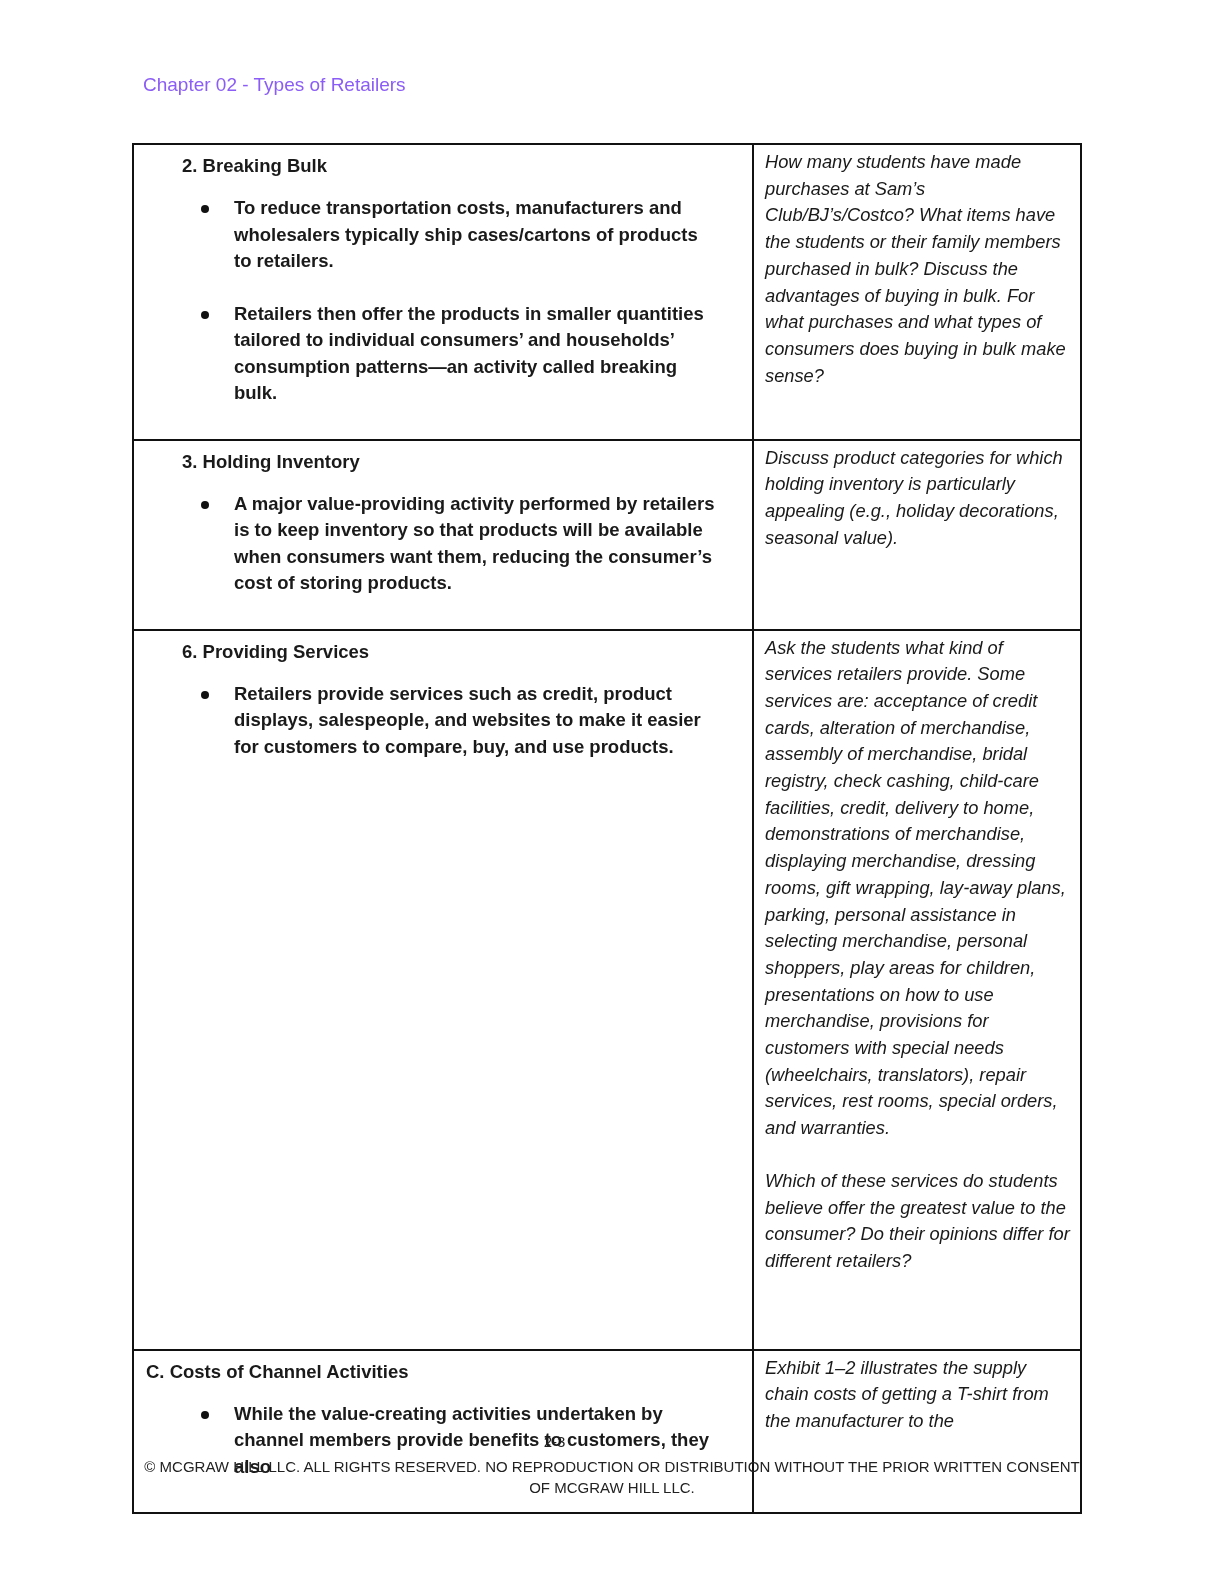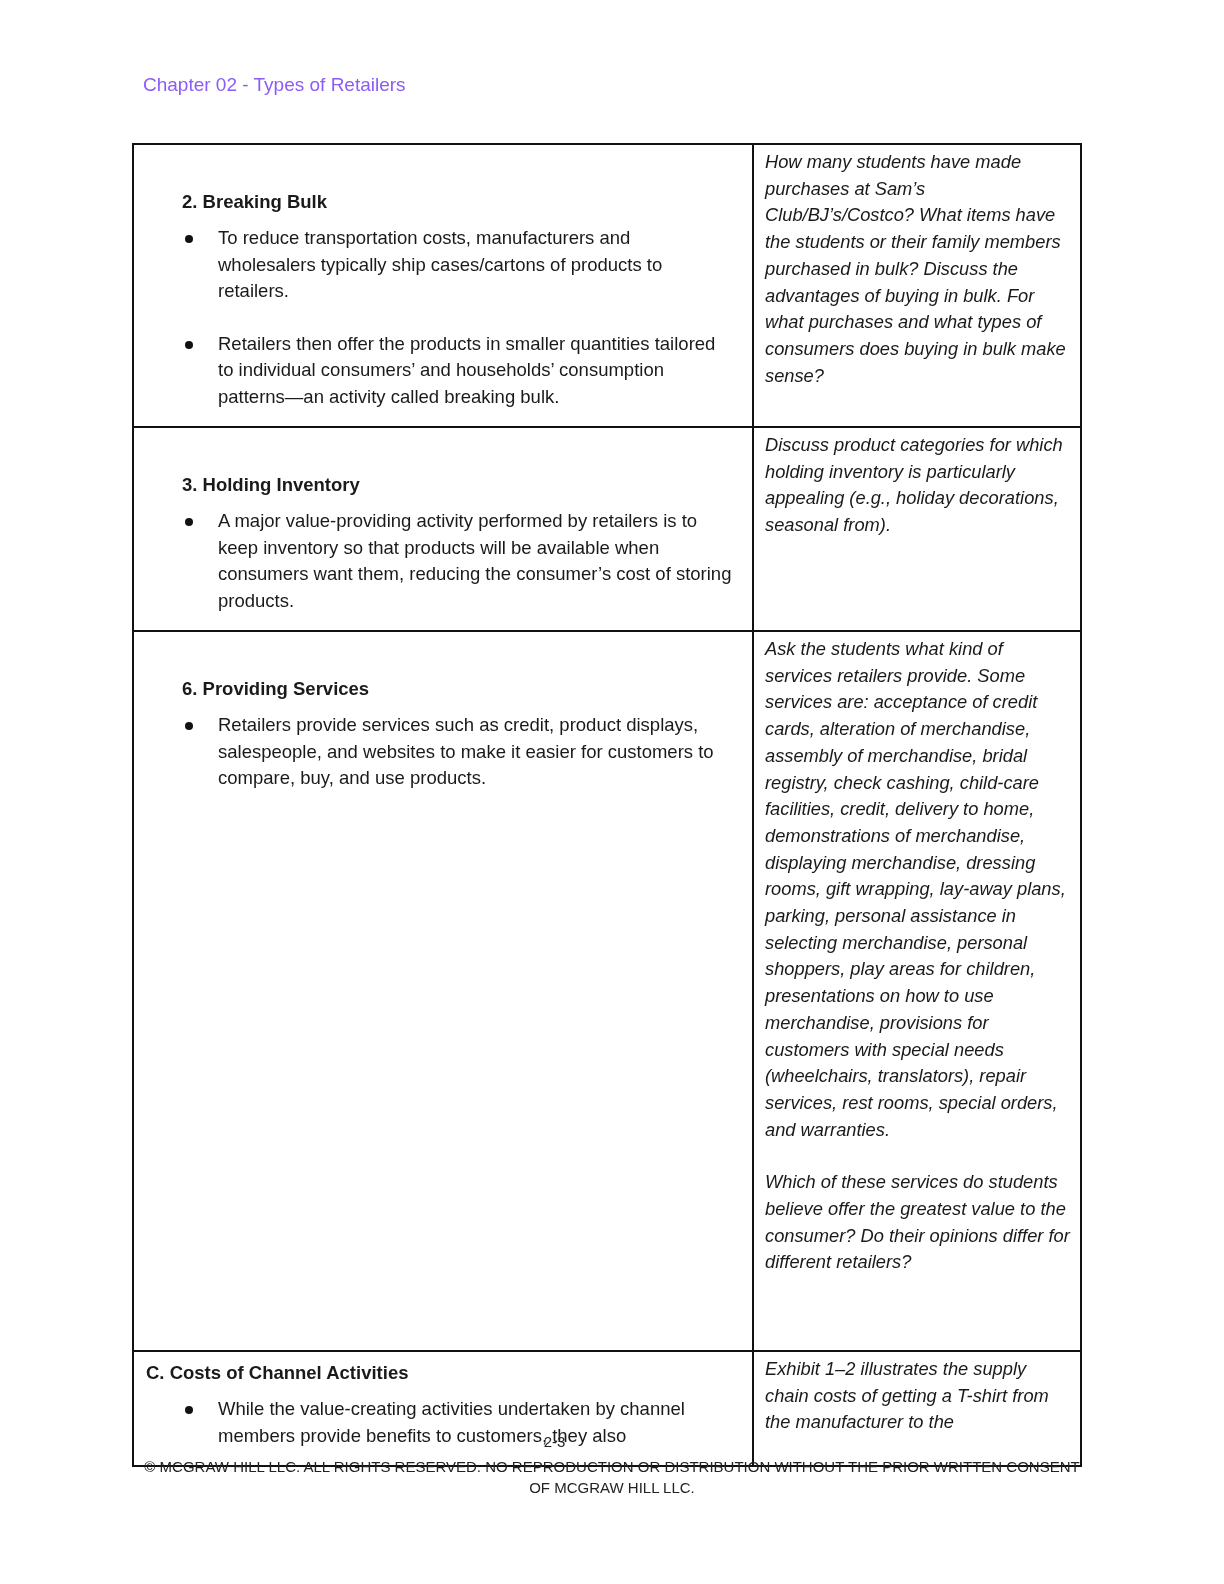--- a/index.html
+++ b/index.html
@@ -48,29 +48,29 @@
       color: #1a1a1a;
     }
     .section-heading {
       font-weight: bold;
       font-size: 18.5px;
       line-height: 26px;
       margin: 0 0 10px 0;
     }
     .section-heading.indent {
       padding-left: 34px;
-      margin-top: 36px;
     }
     .section-heading.flush {
       padding-left: 0;
     }
     ul.bullets {
       list-style: none;
-      margin: 0;
+      margin: 16px;
       padding: 0;
+      font-weight: bold;
     }
     ul.bullets li {
       position: relative;
       padding-left: 70px;
       font-size: 18.5px;
       line-height: 26.5px;
       margin-bottom: 26px;
       padding-right: 6px;
     }
     ul.bullets li:last-child { margin-bottom: 0; }
@@ -140,21 +140,21 @@
     <td class="left-cell">
       <div class="left-inner">
         <div class="section-heading indent">3.  Holding Inventory</div>
         <ul class="bullets">
           <li><span class="bullet-dot"></span><span>A major value-providing activity performed by retailers is to keep inventory so that products will be available when consumers want them, reducing the consumer’s cost of storing products.</span></li>
         </ul>
       </div>
     </td>
     <td class="right-cell">
       <div class="right-inner">
-        <p>Discuss product categories for which holding inventory is particularly appealing (e.g., holiday decorations, seasonal from).</p>
+        <p>Discuss product categories for which holding inventory is particularly appealing (e.g., holiday decorations, seasonal value).</p>
       </div>
     </td>
   </tr>
 
   <tr class="row-3">
     <td class="left-cell">
       <div class="left-inner">
         <div class="section-heading indent">6.  Providing Services</div>
         <ul class="bullets">
           <li><span class="bullet-dot"></span><span>Retailers provide services such as credit, product displays, salespeople, and websites to make it easier for customers to compare, buy, and use products.</span></li>

